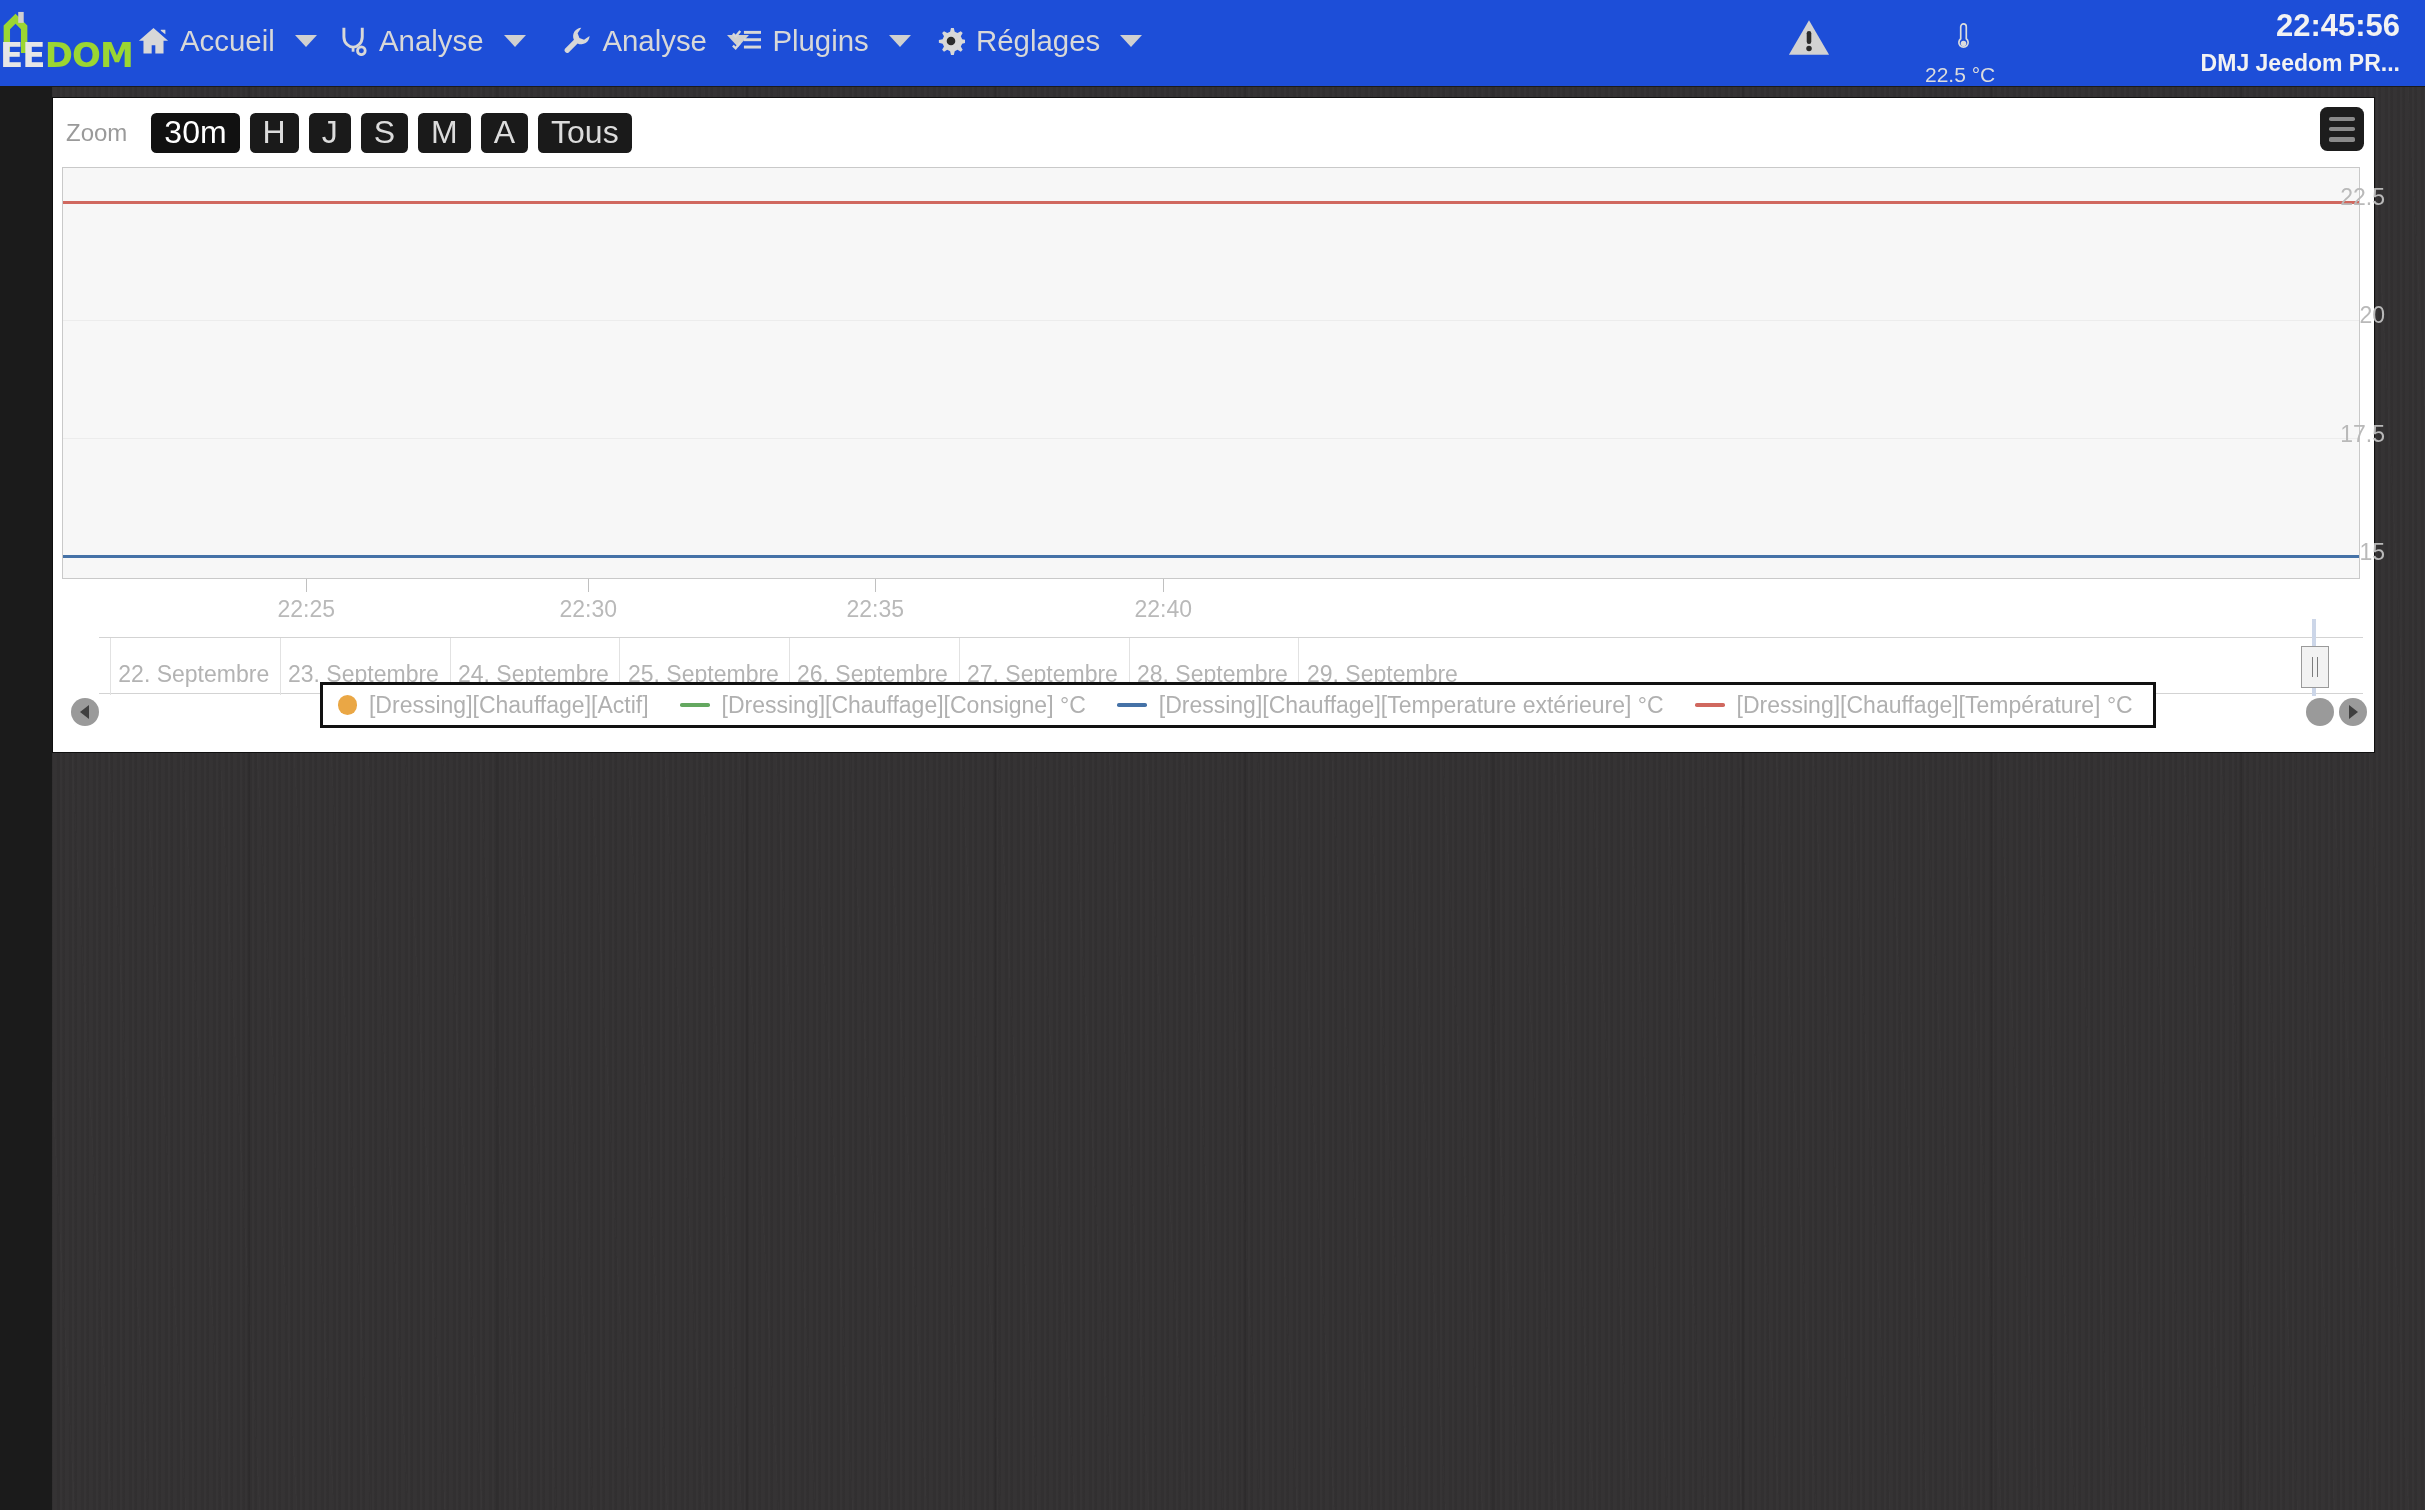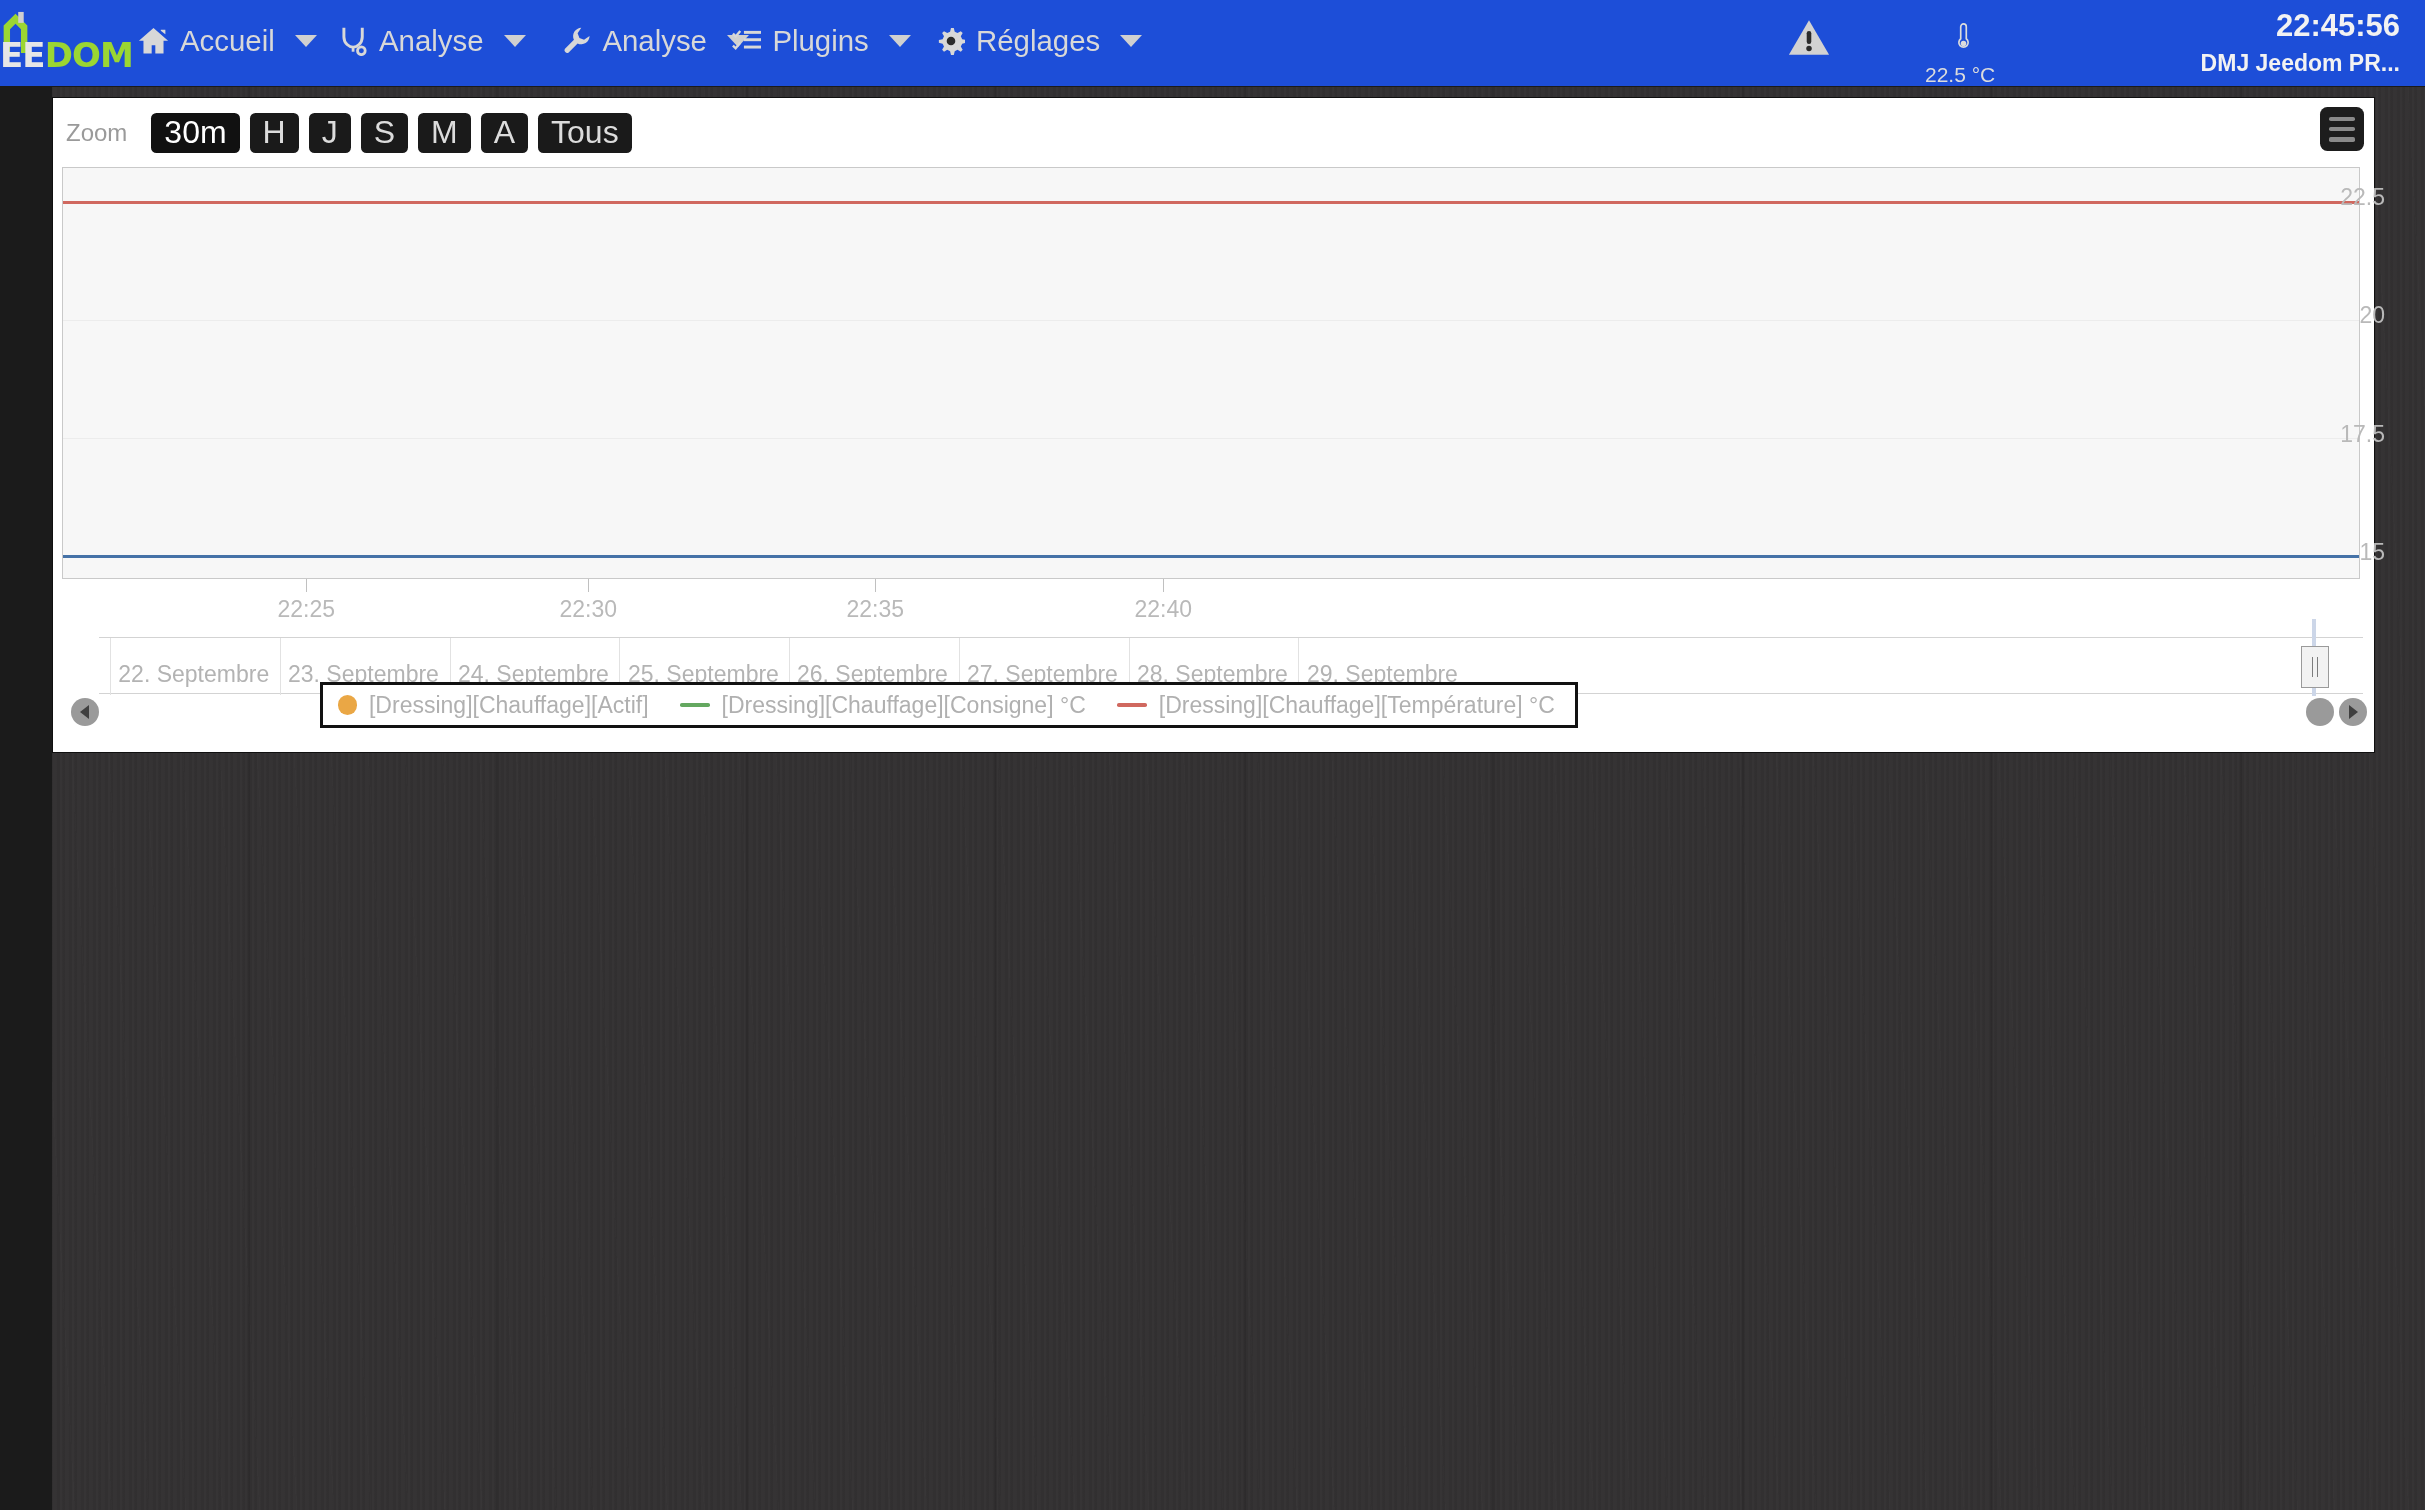--- a/index.html
+++ b/index.html
@@ -398,18 +398,24 @@
       <span class="txt">[Dressing][Chauffage][Actif]</span>
     </div>
     <div class="lgitem">
       <span class="sym">
         <span class="line" style="background: rgb(100, 168, 96);"></span>
       </span>
       <span class="txt">[Dressing][Chauffage][Consigne] °C</span>
     </div>
     <div class="lgitem">
       <span class="sym">
+        <span class="line" style="background: rgb(69, 114, 167);"></span>
+      </span>
+      <span class="txt">[Dressing][Chauffage][Temperature extérieure] °C</span>
+    </div>
+    <div class="lgitem">
+      <span class="sym">
         <span class="line" style="background: rgb(208, 104, 95);"></span>
       </span>
       <span class="txt">[Dressing][Chauffage][Température] °C</span>
     </div>
   </div>
 
 
 </body></html>

